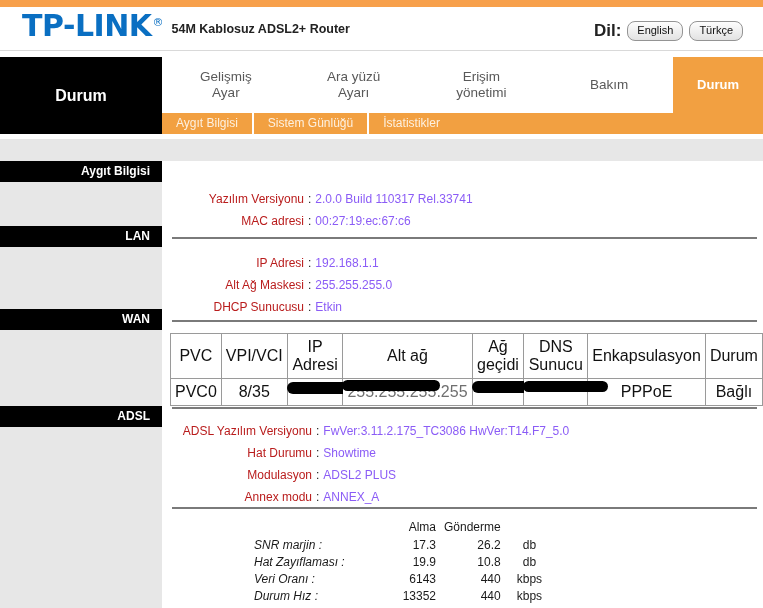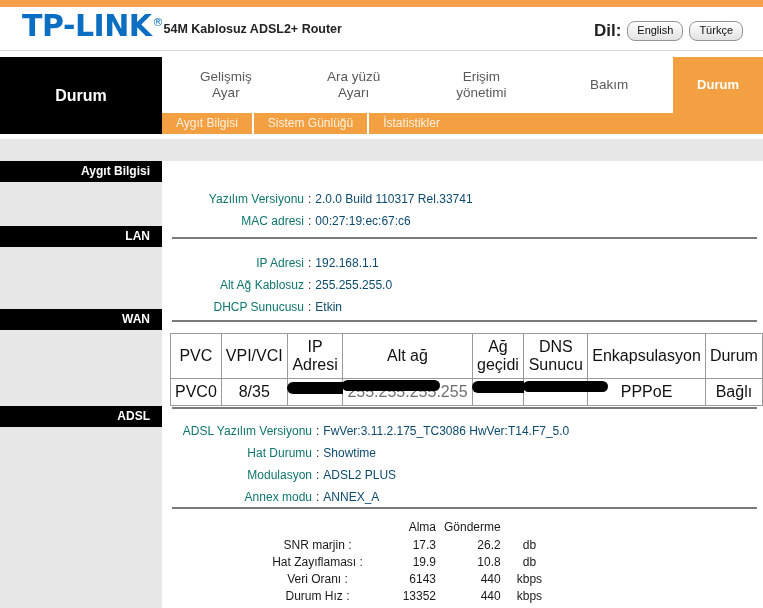--- a/index.html
+++ b/index.html
@@ -47,21 +47,21 @@
     vertical-align: super;
     position: relative;
     top: -12px;
     left: 1px;
     font-family: "DejaVu Sans", sans-serif;
   }
   .model {
     font-size: 12.5px;
     font-weight: bold;
     color: #222;
-    margin-left: 1px;
+    margin-left: 9px;
     position: relative;
     top: -5px;
     white-space: nowrap;
   }
   .lang-wrap {
     position: absolute; right: 8px; top: 14px;
     display: flex; align-items: center; gap: 6px;
   }
   .lang-label {
     font-size: 17px; font-weight: bold; color: #222;
@@ -194,24 +194,24 @@
     position: absolute;
     display: flex;
     align-items: baseline;
     font-size: 12px;
     line-height: 20px;
     white-space: nowrap;
   }
   .kv .k {
     width: 142px;
     text-align: right;
-    color: #0f766e;
+    color: #b91c1c;
   }
   .kv .sep { padding: 0 4px; color: #1a1a1a; }
-  .kv .v { color: #0c4a6e; }
+  .kv .v { color: #8b5cf6; }
 
   
   .wan-table {
     position: absolute;
     left: 8px; top: 14px;
     border-collapse: collapse;
     font-size: 16px;
   }
   .wan-table th, .wan-table td {
     border: 1px solid #9a9a9a;
@@ -239,21 +239,21 @@
     font-size: 12px;
     border-collapse: collapse;
   }
   .stats td, .stats th {
     padding: 0 0 0 0;
     height: 17px;
     font-weight: normal;
     color: #1a1a1a;
     white-space: nowrap;
   }
-  .stats .lbl { text-align: center; width: 130px; padding-right: 3px; }
+  .stats .lbl { text-align: left; width: 130px; padding-right: 3px; font-style: italic; }
   .stats .num { text-align: right; width: 60px; padding-right: 8px; }
   .stats .unit { text-align: center; padding-left: 8px; }
   .stats thead td { text-align: center; padding-bottom: 2px; }
   .stats thead td.num { text-align: right; padding-right: 8px; }
 </style>
 </head>
 <body>
 
 <div class="top-strip"></div>
 
@@ -319,21 +319,21 @@
     </div>
 
     <div class="hrule" style="top:76px;"></div>
 
     <div class="kv" style="top:92px;left:0;">
       <span class="k">IP Adresi</span>
       <span class="sep">:</span>
       <span class="v">192.168.1.1</span>
     </div>
     <div class="kv" style="top:114px;left:0;">
-      <span class="k">Alt Ağ Kablosuz</span>
+      <span class="k">Alt Ağ Maskesi</span>
       <span class="sep">:</span>
       <span class="v">255.255.255.0</span>
     </div>
     <div class="kv" style="top:136px;left:0;">
       <span class="k">DHCP Sunucusu</span>
       <span class="sep">:</span>
       <span class="v">Etkin</span>
     </div>
 
     <div class="hrule" style="top:159px;"></div>

